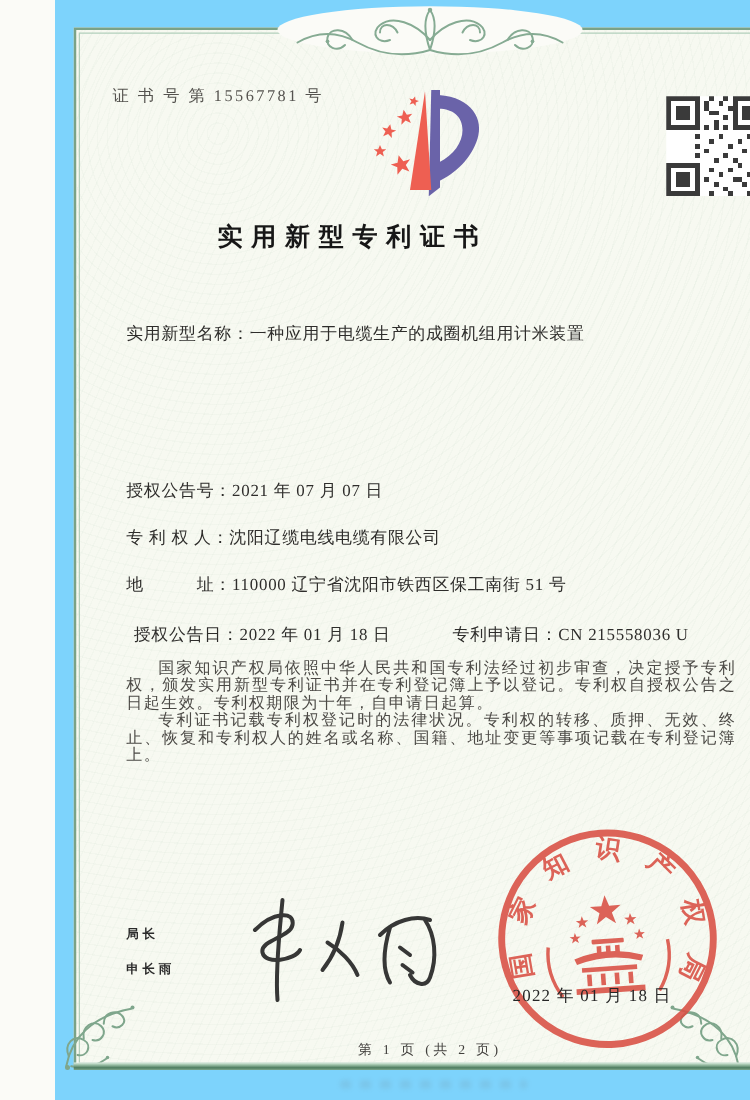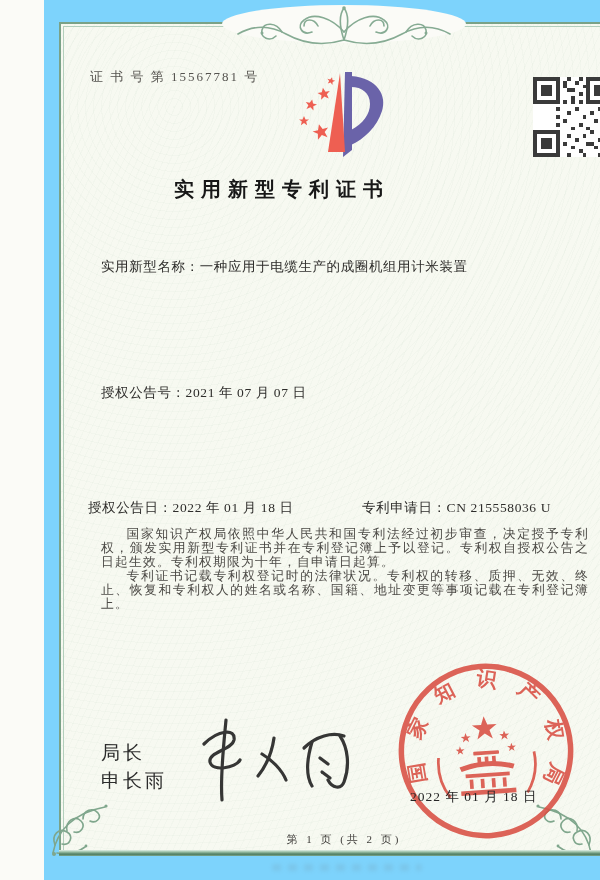--- a/index.html
+++ b/index.html
@@ -47,31 +47,31 @@
   }
 
   .row { position:absolute; left:57px; right:50px; font-size:13.5px; color:#2e2d2b; letter-spacing:0.6px; white-space:nowrap; }
   .r0 { top:258px; }
   .r1 { top:308px; }
   .r2 { top:346px; }
   .r3 { top:384px; }
   .r4 { top:421px; }
   .r5 { top:459px; }
   .row-grant { position:absolute; top:499px; left:0; width:600px; font-size:13.5px; color:#2e2d2b; letter-spacing:0.6px; white-space:nowrap; }
-  .grant-left { position:absolute; left:44px; }
+  .grant-left { position:absolute; left:63px; }
   .grant-right { position:absolute; left:318px; }
 
   .paras {
     position:absolute; left:57px; top:527px; width:488px;
     font-size:12.8px; line-height:14px; color:#4c4a46;
     text-align:justify; letter-spacing:1.2px;
   }
   .paras p { text-indent:2em; margin:0; }
 
-  .signer { position:absolute; left:57px; font-size:19px; font-weight:400; letter-spacing:3px; color:#2b2b2b; }
+  .signer { position:absolute; left:57px; font-size:10px; font-weight:700; letter-spacing:3px; color:#2b2b2b; }
   .signer-title { top:740px; }
   .signer-name { top:768px; }
   .sig-hand { position:absolute; left:126px; top:714px; width:214px; height:92px; }
 
   .seal { position:absolute; left:350px; top:659px; width:184px; height:184px; opacity:0.88; transform:rotate(-4deg); }
   .seal-date {
     position:absolute; left:366px; top:788px;
     font-size:13.5px; color:#262626; letter-spacing:1px; white-space:nowrap;
   }
 
@@ -219,20 +219,22 @@
         <rect x="20" y="20" width="1" height="1"></rect>
       <rect x="15" y="14" width="1" height="1"></rect>
         <rect x="19" y="13" width="1" height="1"></rect>
     </g>
   </svg>
 
   <div class="title">实用新型专利证书</div>
 
   <div class="row r0"><span>实用新型名称：</span><span>一种应用于电缆生产的成圈机组用计米装置</span></div>
   <div class="row r3"><span>授权公告号：</span><span>2021 年 07 月 07 日</span></div>
+  <div class="row r4"><span>专 利 权 人：</span><span>沈阳辽缆电线电缆有限公司</span></div>
+  <div class="row r5"><span>地　　　址：</span><span>110000 辽宁省沈阳市铁西区保工南街 51 号</span></div>
 
   <div class="row-grant">
     <span class="grant-left"><span>授权公告日：</span><span>2022 年 01 月 18 日</span></span>
     <span class="grant-right"><span>专利申请日：</span><span>CN 215558036 U</span></span>
   </div>
 
   <div class="paras">
     <p>国家知识产权局依照中华人民共和国专利法经过初步审查，决定授予专利权，颁发实用新型专利证书并在专利登记簿上予以登记。专利权自授权公告之日起生效。专利权期限为十年，自申请日起算。</p>
     <p>专利证书记载专利权登记时的法律状况。专利权的转移、质押、无效、终止、恢复和专利权人的姓名或名称、国籍、地址变更等事项记载在专利登记簿上。</p>
   </div>

